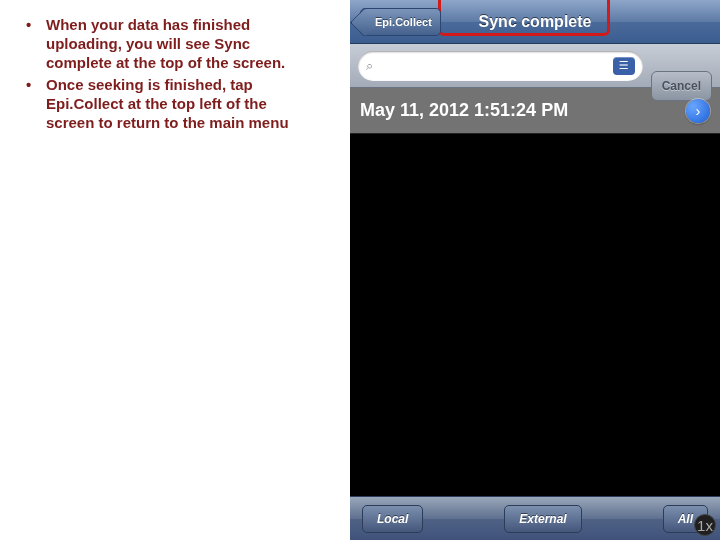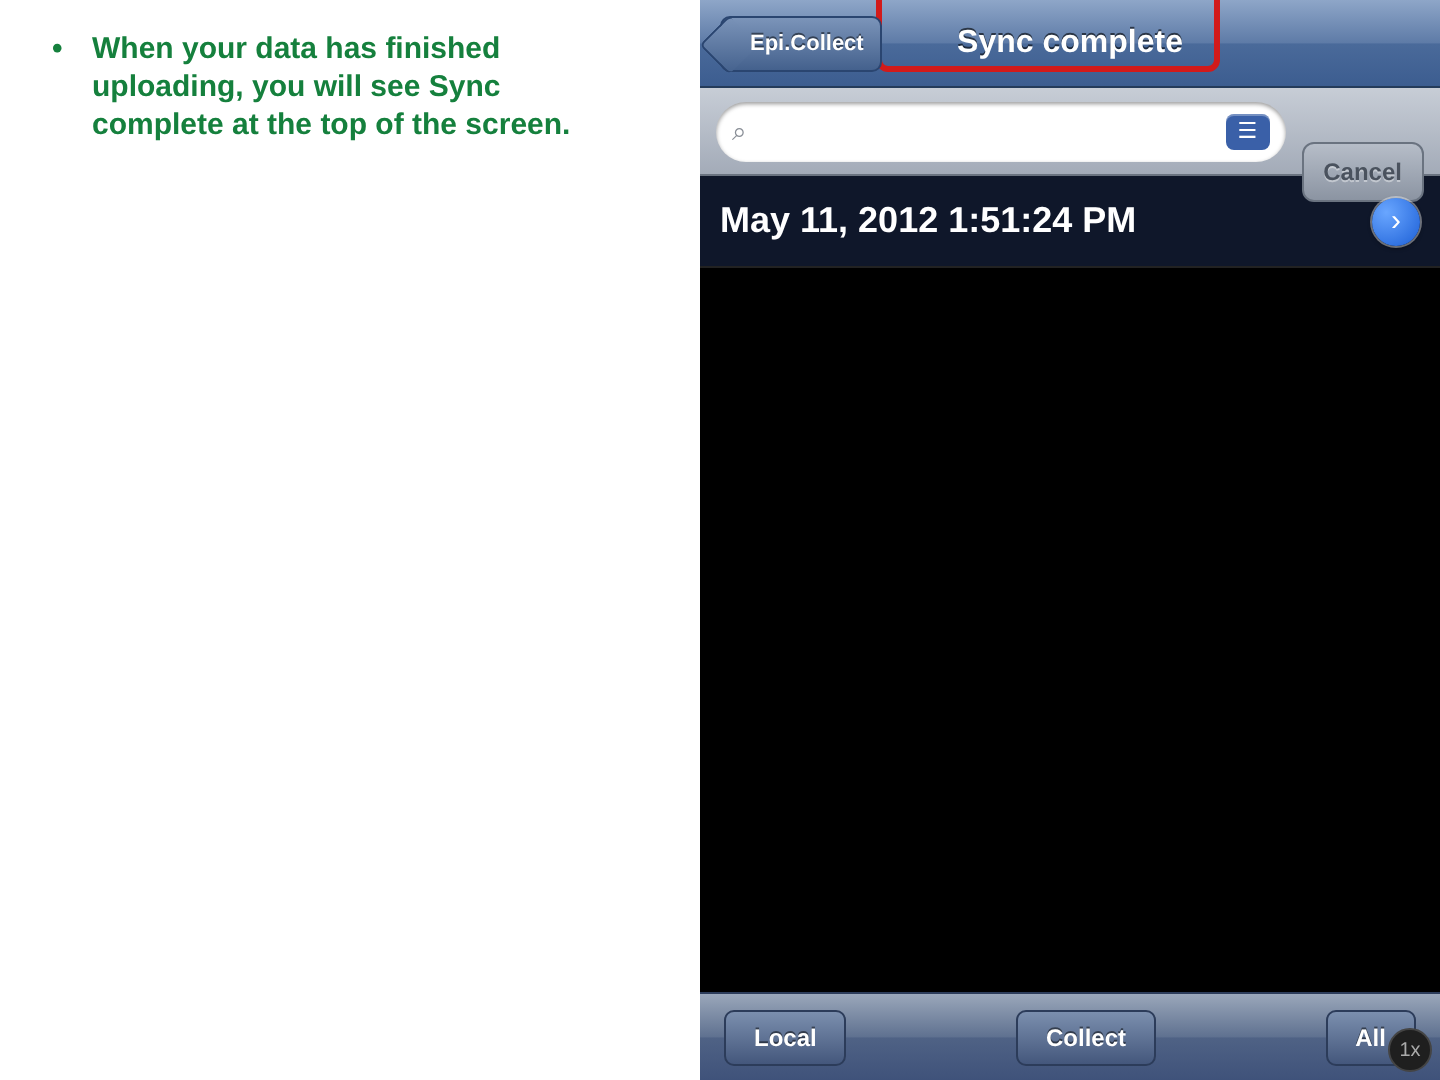--- a/index.html
+++ b/index.html
@@ -1,20 +1,20 @@
 <!DOCTYPE html>
 <html><head>
 <meta charset="utf-8">
 <style>
   * { box-sizing: border-box; margin: 0; padding: 0; }
   html, body { width: 720px; height: 540px; overflow: hidden; font-family: Arial, Helvetica, sans-serif; }
   .slide { width: 720px; height: 540px; background: #fff; position: relative; }
   .left-col { position: absolute; left: 18px; top: 16px; width: 300px; }
   .bullets { list-style: none; }
-  .bullets li { position: relative; padding-left: 28px; font-size: 15px; line-height: 1.25; color: #15803d; margin-bottom: 4px; font-weight: 600; }
+  .bullets li { position: relative; padding-left: 28px; font-size: 15px; line-height: 1.25; color: #7f1d1d; margin-bottom: 4px; font-weight: 600; }
   .bullets li::before { content: "•"; position: absolute; left: 8px; top: 0; font-size: 15px; }
 
   .device { position: absolute; left: 350px; top: 0; width: 370px; height: 540px; background: #000; }
 
   .statusbar { height: 14px; width: 100%; background: #000; display: flex; align-items: center; justify-content: space-between; padding: 0 6px; color: #e8e8e8; font-size: 8px; }
   .status-side { display: flex; align-items: center; gap: 3px; }
   .wifi { font-size: 8px; }
   .pct { font-size: 8px; }
   .batt { width: 12px; height: 6px; border: 1px solid #c8c8c8; border-radius: 1px; position: relative; }
   .batt::after { content:""; position:absolute; right:-2px; top:1px; width:1px; height:2px; background:#c8c8c8; }
@@ -27,38 +27,39 @@
   .nav-title { position: absolute; left: 50%; top: 50%; transform: translate(-50%, -50%); color: #fff; font-size: 16px; font-weight: 700; text-shadow: 0 -1px 0 rgba(0,0,0,.6); white-space: nowrap; }
   .highlight-box { position: absolute; border: 3px solid #d21a1a; border-radius: 6px; pointer-events: none; }
   .hl1 { left: 88px; top: -6px; width: 172px; height: 42px; }
 
   .searchbar { height: 44px; background: linear-gradient(#c7cdd6, #a3abb8); display: flex; align-items: center; padding: 0 8px; gap: 8px; border-bottom: 1px solid #6a7380; }
   .search-field { flex: 1; height: 30px; background: #fff; border-radius: 15px; display: flex; align-items: center; padding: 0 8px; gap: 6px; box-shadow: inset 0 1px 2px rgba(0,0,0,.4); }
   .search-icon { color: #8a8f97; font-size: 13px; }
   .book-badge { width: 22px; height: 18px; background: #3a60a8; border-radius: 4px; display: flex; align-items: center; justify-content: center; color: #fff; font-size: 11px; box-shadow: inset 0 1px 0 rgba(255,255,255,.3); }
   .cancel-btn { height: 30px; padding: 0 10px; border-radius: 6px; background: linear-gradient(#b6bdc8, #8b94a2); border: 1px solid #6a7380; color: #4a525e; font-size: 12px; font-weight: 700; display: flex; align-items: center; text-shadow: 0 1px 0 rgba(255,255,255,.4); margin-top: 40px; }
 
-  .list { background: #0f172a; }
+  .list { background: #737373; }
   .row { height: 46px; display: flex; align-items: center; justify-content: space-between; padding: 0 10px; border-bottom: 1px solid #222; }
   .row-text { color: #fff; font-size: 18px; font-weight: 700; }
   .disclosure { width: 24px; height: 24px; border-radius: 50%; background: radial-gradient(circle at 30% 30%, #69a6ff, #1c5fd6); display: flex; align-items: center; justify-content: center; color: #fff; font-size: 15px; box-shadow: 0 0 0 1px rgba(255,255,255,.4), 0 1px 2px rgba(0,0,0,.6); }
 
-  .toolbar { position: absolute; left: 0; right: 0; bottom: 0; height: 44px; background: linear-gradient(#9aa7ba, #5f7190 50%, #4f6285 51%, #3f527a); display: flex; align-items: center; justify-content: space-between; padding: 16px 12px; border-top: 1px solid #2c3c5a; }
+  .toolbar { position: absolute; left: 0; right: 0; bottom: 0; height: 44px; background: linear-gradient(#9aa7ba, #5f7190 50%, #4f6285 51%, #3f527a); display: flex; align-items: center; justify-content: space-between; padding: 16px 12px; border-top: 1px solid #2c3c5a; font-style: italic; }
   .seg-btn { height: 28px; padding: 0 14px; border-radius: 5px; background: linear-gradient(#7b8fae, #44577c); border: 1px solid #2c3c5a; color: #fff; font-size: 12px; font-weight: 700; display: flex; align-items: center; text-shadow: 0 -1px 0 rgba(0,0,0,.5); }
 
-  .onex { position: absolute; right: 4px; bottom: 4px; width: 22px; height: 22px; border-radius: 50%; background: #1f1f1f; border: 1px solid #444; color: #aaa; font-size: 10px; display: flex; align-items: center; justify-content: center; }
+  .onex { position: absolute; right: 4px; bottom: 4px; width: 22px; height: 22px; border-radius: 50%; background: #1f1f1f; border: 1px solid #444; color: #aaa; font-size: 15px; display: flex; align-items: center; justify-content: center; }
 </style>
 </head>
 <body>
 
 <div class="slide">
 
   <div class="left-col">
     <ul class="bullets">
       <li>When your data has finished uploading, you will see Sync complete at the top of the screen.</li>
+      <li>Once seeking is finished, tap Epi.Collect at the top left of the screen to return to the main menu</li>
     </ul>
   </div>
 
   <div class="device">
 
 
     <div class="navbar">
       <div class="back-btn">Epi.Collect</div>
       <div class="nav-title">Sync complete</div>
       <div class="highlight-box hl1"></div>
@@ -75,20 +76,20 @@
 
     <div class="list">
       <div class="row">
         <span class="row-text">May 11, 2012 1:51:24 PM</span>
         <span class="disclosure">›</span>
       </div>
     </div>
 
     <div class="toolbar">
       <div class="seg-btn">Local</div>
-      <div class="seg-btn">Collect</div>
+      <div class="seg-btn">External</div>
       <div class="seg-btn">All</div>
     </div>
 
     <div class="onex">1x</div>
   </div>
 
 </div>
 
 </body></html>

